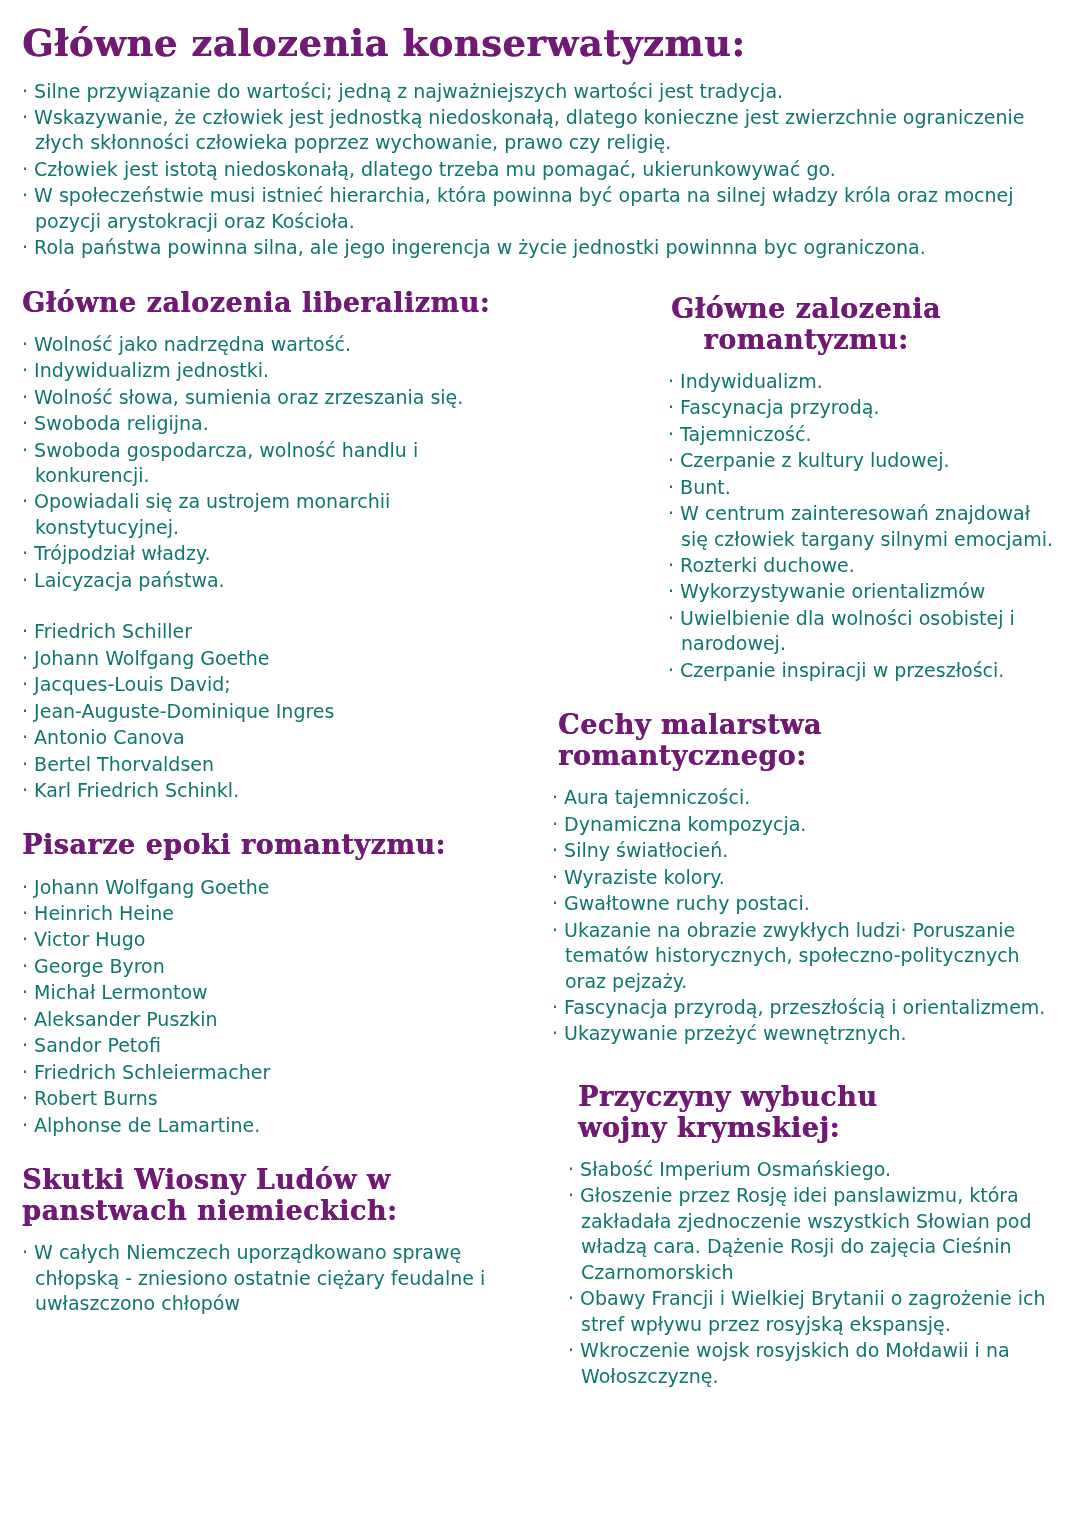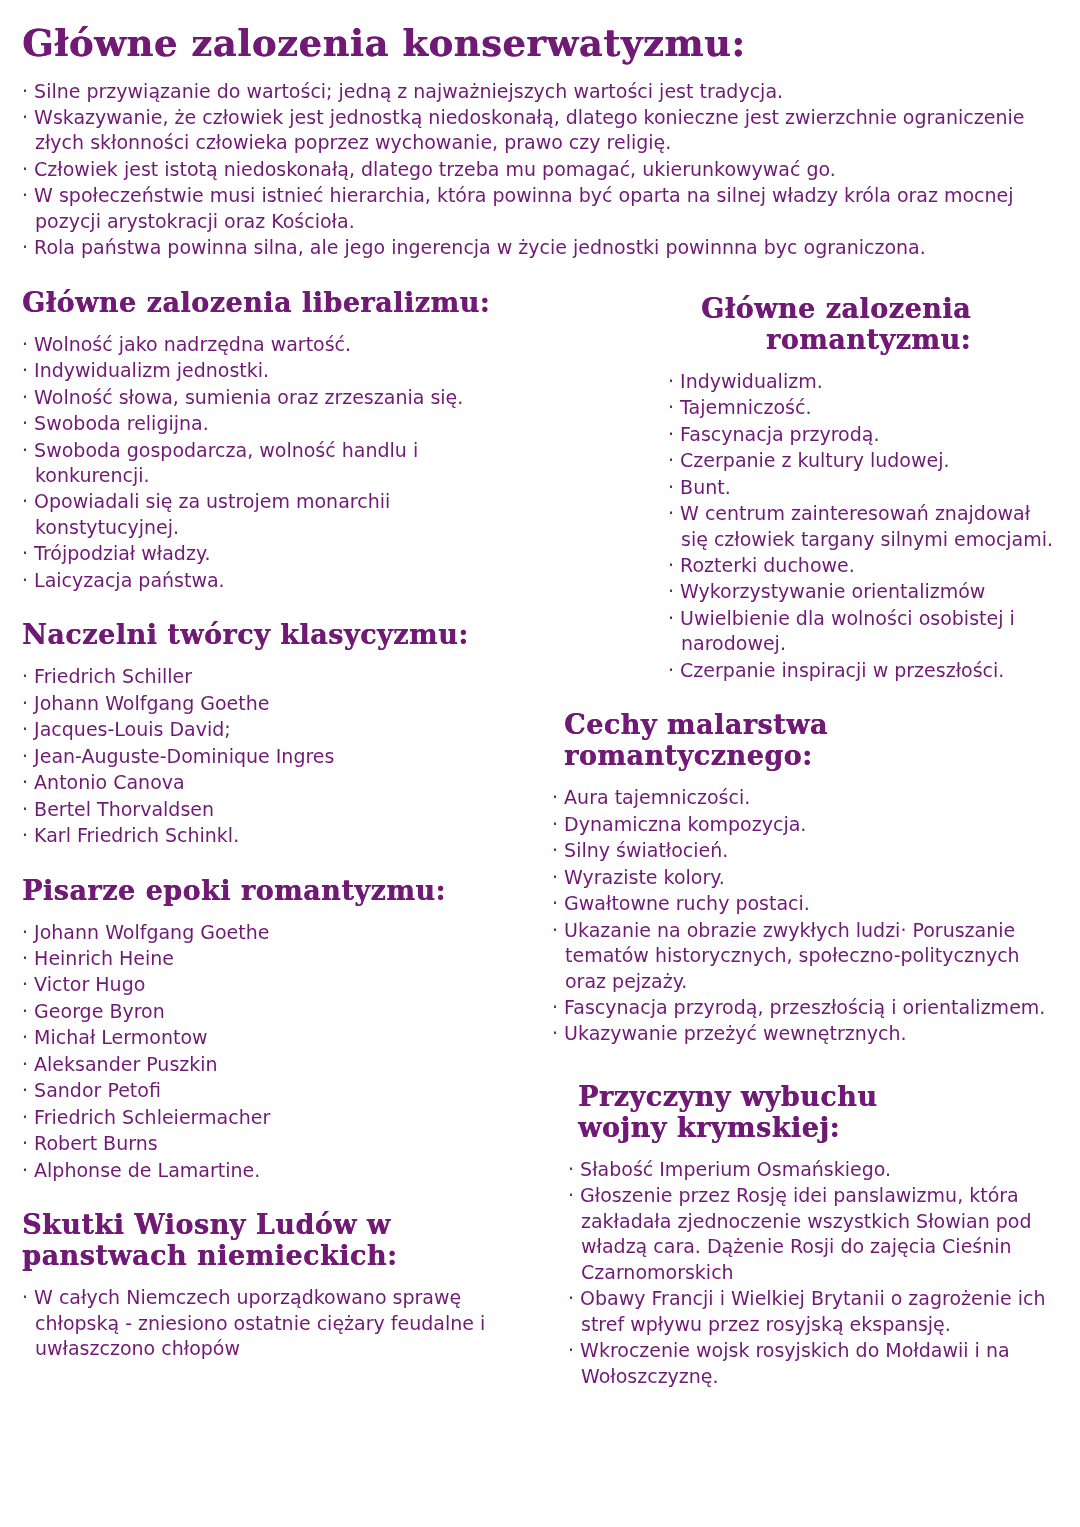--- a/index.html
+++ b/index.html
@@ -14,33 +14,33 @@
   .gothic {
     font-family:"DejaVu Serif", serif;
     font-weight:bold;
     letter-spacing:.5px;
     line-height:1.15;
     color:#701a75;
     text-shadow:.4px 0 0 currentColor;
   }
   h1.gothic { font-size:37px; margin-bottom:14px; }
   h2.gothic { font-size:27px; margin-bottom:14px; }
-  .body-text, li { font-size:19px; line-height:1.34; color:#701a75; }
+  .body-text, li { font-size:19px; line-height:1.34; color:#0f766e; }
   ul { list-style:none; }
   li { padding-left:13px; text-indent:-13px; margin:1px 0; }
   li::before { content:"· "; }
   .columns { display:flex; align-items:flex-start; }
   .col-left  { width:512px; flex-shrink:0; }
   .col-right { flex:1; padding-left:18px; }
   .block { margin-bottom:26px; }
 
   
-  .romantyzm-head { max-width:330px; margin:6px auto 16px auto; text-align:right; }
+  .romantyzm-head { max-width:330px; margin:6px auto 16px auto; text-align:center; }
   .romantyzm-list { margin-left:116px; }
-  .malarstwo-head { max-width:320px; margin:10px 0 14px 12px; }
+  .malarstwo-head { max-width:320px; margin:10px 0 14px 6px; }
   .przyczyny-head { max-width:380px; margin:34px 0 14px 26px; }
   .przyczyny-list { margin-left:16px; }
   .skutki-head { max-width:430px; }
 </style>
 </head>
 <body>
 
 <section class="block">
   <h1 class="gothic">Główne zalozenia konserwatyzmu:</h1>
   <ul>
@@ -64,21 +64,20 @@
           <li>Wolność słowa, sumienia oraz zrzeszania się.</li>
           <li>Swoboda religijna.</li>
           <li>Swoboda gospodarcza, wolność handlu i konkurencji.</li>
           <li>Opowiadali się za ustrojem monarchii konstytucyjnej.</li>
           <li>Trójpodział władzy.</li>
           <li>Laicyzacja państwa.</li>
         </ul>
     </section>
 
     <section class="block">
-      <h2 class="gothic">Naczelni twórcy klasycyzmu:</h2>
       <ul>
           <li>Friedrich Schiller</li>
           <li>Johann Wolfgang Goethe</li>
           <li>Jacques-Louis David;</li>
           <li>Jean-Auguste-Dominique Ingres</li>
           <li>Antonio Canova</li>
           <li>Bertel Thorvaldsen</li>
           <li>Karl Friedrich Schinkl.</li>
         </ul>
     </section>
@@ -107,22 +106,22 @@
     </section>
 
   </div>
 
   <div class="col-right">
 
     <section class="block">
       <h2 class="gothic romantyzm-head">Główne zalozenia romantyzmu:</h2>
       <ul class="romantyzm-list">
           <li>Indywidualizm.</li>
+          <li>Fascynacja przyrodą.</li>
           <li>Tajemniczość.</li>
-          <li>Fascynacja przyrodą.</li>
           <li>Czerpanie z kultury ludowej.</li>
           <li>Bunt.</li>
           <li>W centrum zainteresowań znajdował się człowiek targany silnymi emocjami.</li>
           <li>Rozterki duchowe.</li>
           <li>Wykorzystywanie orientalizmów</li>
           <li>Uwielbienie dla wolności osobistej i narodowej.</li>
           <li>Czerpanie inspiracji w przeszłości.</li>
         </ul>
     </section>
 

